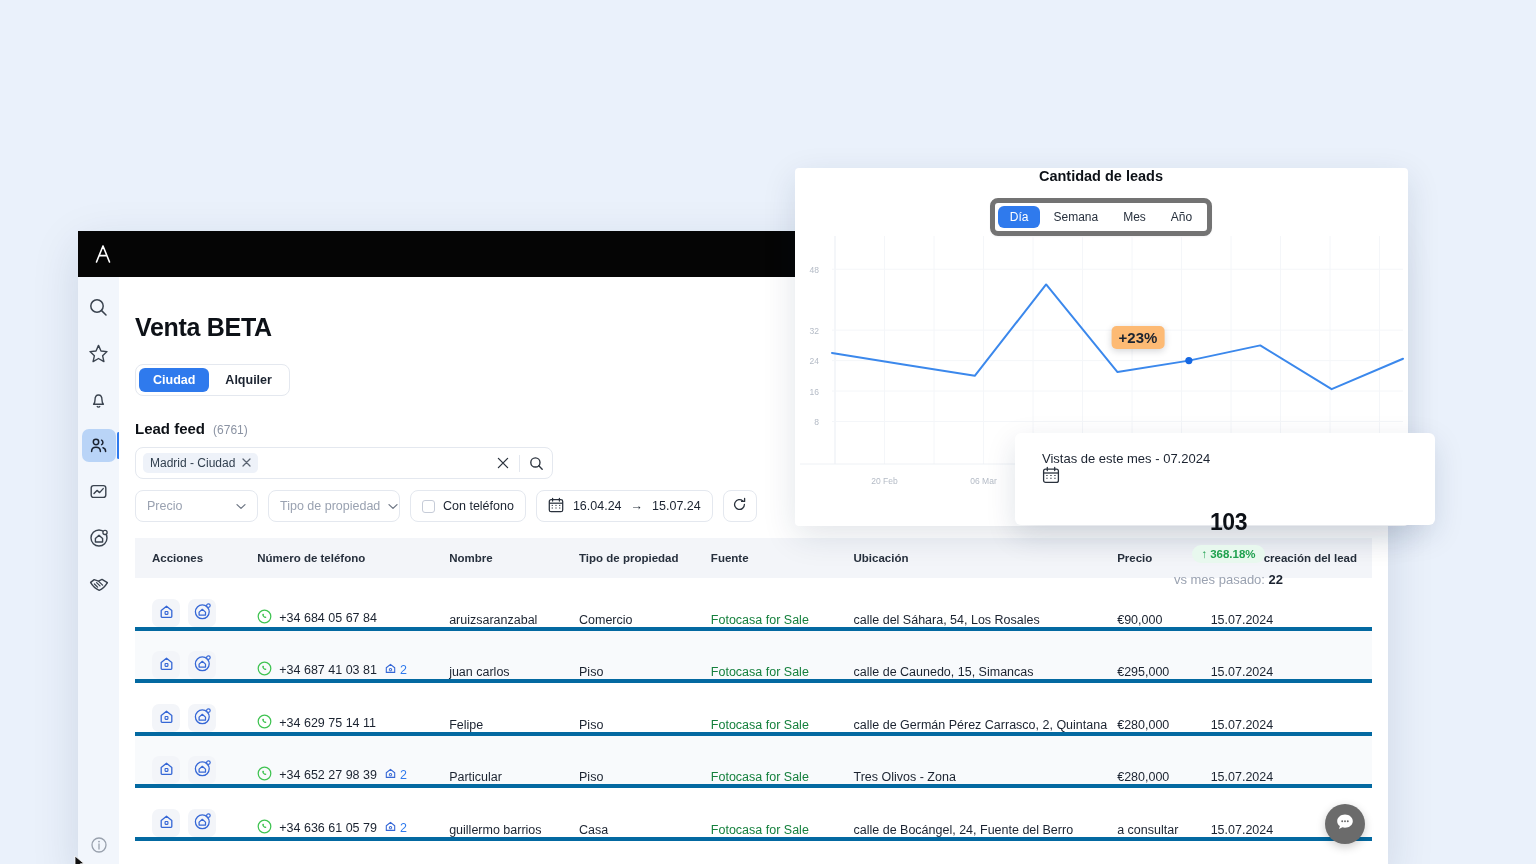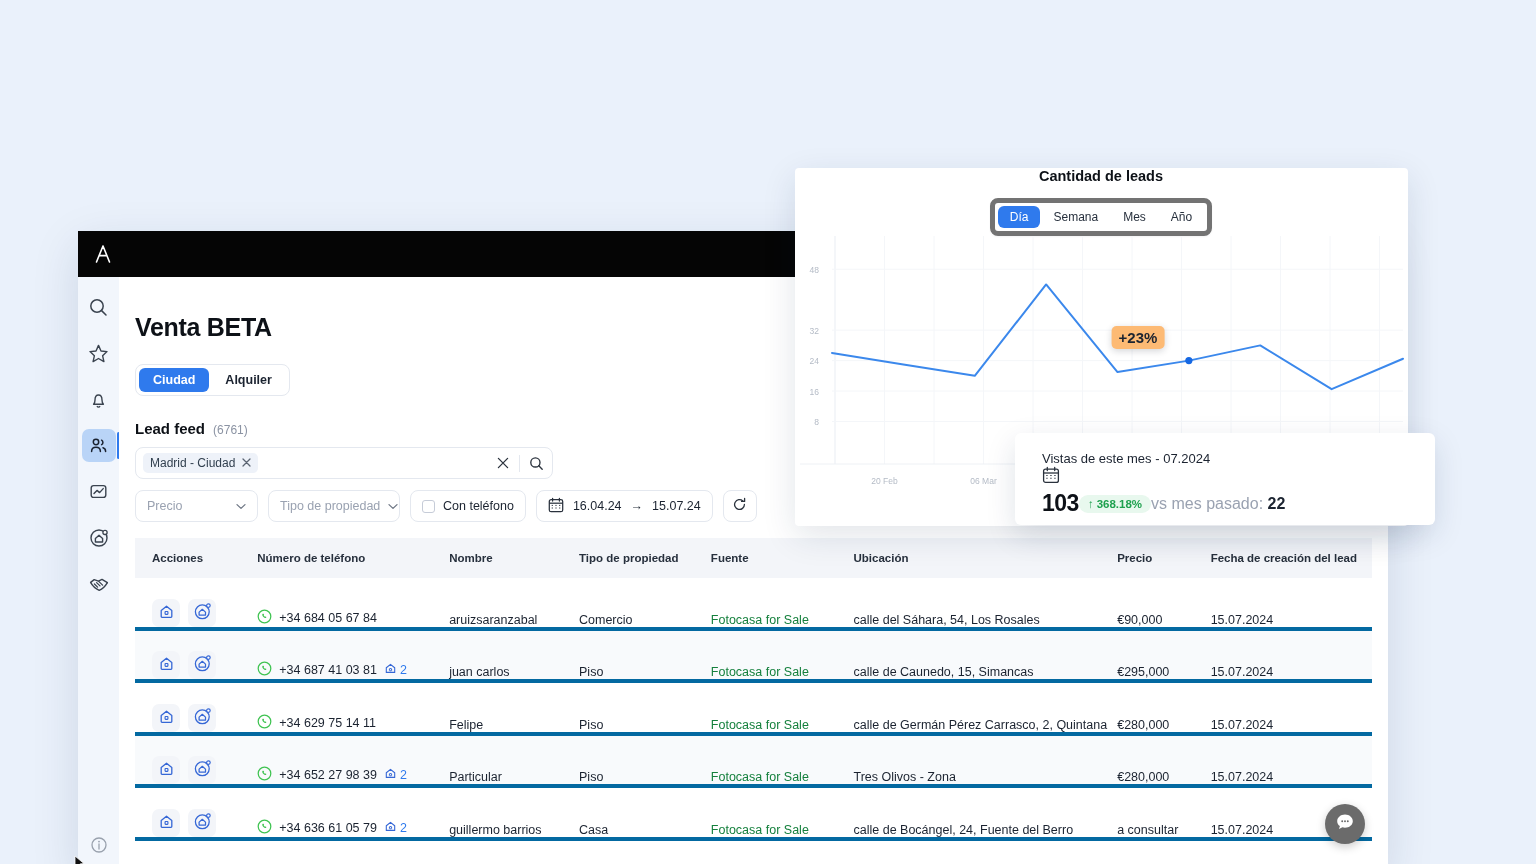--- a/index.html
+++ b/index.html
@@ -182,27 +182,27 @@
 
   
   .stat-card {
     position: absolute; left: 1015px; top: 433px;
     width: 420px; height: 92px; background: #fff; border-radius: 6px;
     box-shadow: 0 10px 30px rgba(18,42,78,.13);
     padding: 18px 20px 0 27px;
   }
   .stat-top { display: flex; align-items: flex-start; justify-content: space-between; flex-direction: column; }
   .stat-label { font-size: 13px; color: #1b2330; }
-  .stat-row { display: flex; align-items: center; gap: 0; margin-top: 2px; }
+  .stat-row { display: flex; align-items: center; gap: 9px; margin-top: 21px; flex-direction: column; }
   .stat-val { font-size: 23px; font-weight: 700; color: #0d1117; letter-spacing: -.5px; }
   .stat-delta {
     background: #e8f8ee; color: #1fa14f; font-size: 11.5px; font-weight: 700;
     border-radius: 10px; padding: 3px 9px; display: inline-flex; align-items: center; gap: 3px;
   }
-  .stat-vs { font-size: 16px; color: #9aa2b1; }
+  .stat-vs { font-size: 13px; color: #9aa2b1; }
   .stat-vs b { color: #1b2330; }
 
   
   .chat-bubble {
     position: absolute; left: 1325px; top: 804px;
     width: 40px; height: 40px; border-radius: 50%;
     background: #6b6b6b; display: flex; align-items: center; justify-content: center;
     cursor: pointer; box-shadow: 0 3px 10px rgba(0,0,0,.2);
   }
   .cursor-mark { position: absolute; left: 74px; top: 855px; }

